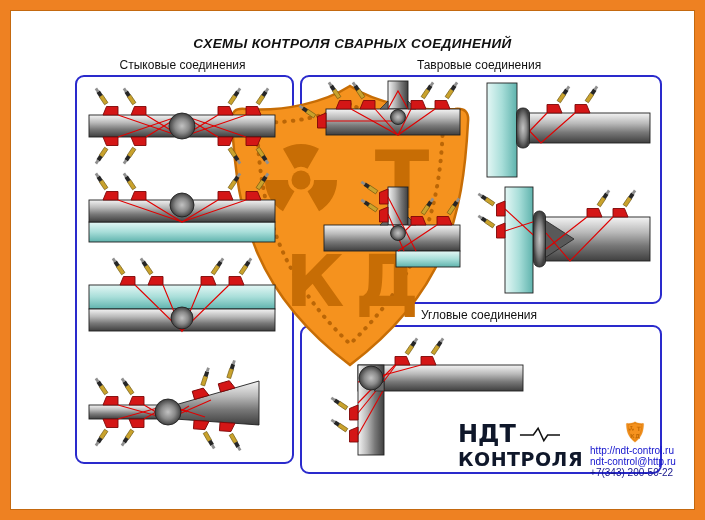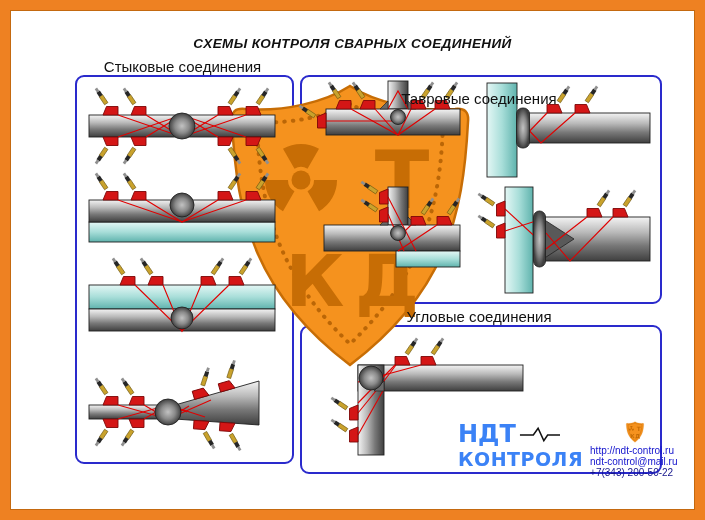--- a/index.html
+++ b/index.html
@@ -7,44 +7,44 @@
     position:relative;width:705px;height:520px;box-sizing:border-box;
     background:#ffffff;border:10px solid #ee8122;overflow:hidden;
     box-shadow: inset 0 0 0 1px #c4690f;
     font-family:"Liberation Sans", sans-serif;
   }
   .title{
     position:absolute;left:0;top:26px;width:100%;text-align:center;
     font-size:13.5px;font-weight:bold;color:#111;letter-spacing:.4px;z-index:4;font-style:italic;
   }
   .label{
-    position:absolute;text-align:center;font-size:15px;color:#111;z-index:4;
+    position:absolute;text-align:center;font-size:12px;color:#111;z-index:4;
   }
   .label-butt{left:65px;top:48px;width:215px;}
-  .label-tee{left:290px;top:48px;width:358px;margin-top:32px;}
+  .label-tee{left:290px;top:48px;width:358px;}
   .label-corner{left:290px;top:298px;width:358px;text-align:center;}
   .panel{
     position:absolute;border:2px solid #2a2acc;border-radius:9px;background:transparent;z-index:1;
   }
   .panel-butt{left:65px;top:65px;width:215px;height:385px;}
   .panel-tee{left:290px;top:65px;width:358px;height:225px;}
   .panel-corner{left:290px;top:315px;width:358px;height:145px;}
   .watermark{position:absolute;left:205px;top:68px;width:270px;height:295px;z-index:2;}
   .diagram{position:absolute;z-index:3;overflow:visible;}
   .diag-butt{left:65px;top:65px;width:215px;height:385px;}
   .diag-tee{left:290px;top:65px;width:358px;height:225px;}
   .diag-corner{left:290px;top:315px;width:358px;height:145px;}
   .beam{stroke:#e00000;stroke-width:1.1;fill:none;}
   .plate{stroke:#1f1f1f;stroke-width:.9;}
   .weld{stroke:#222;stroke-width:.9;}
   .defs-svg{position:absolute;width:0;height:0;}
   .logo-block{
     position:absolute;left:448px;top:411px;width:222px;z-index:4;display:flex;gap:7px;
   }
-  .wordmark{flex:0 0 118px;color:#3b82f6;}
+  .wordmark{flex:0 0 118px;color:#0f172a;}
   .name-row{display:flex;align-items:center;gap:3px;font-family:"DejaVu Sans", sans-serif;
     font-weight:bold;font-size:24px;line-height:26px;}
   .pulse{width:42px;height:18px;}
   .name-bottom{font-family:"DejaVu Sans", sans-serif;font-weight:bold;font-size:19px;
     letter-spacing:.5px;line-height:24px;}
   .contact-col{flex:1;display:flex;flex-direction:column;align-items:flex-start;}
   .mini-shield{width:20px;height:22px;align-self:center;margin-bottom:2px;}
   .contact{font-size:10px;line-height:11px;white-space:nowrap;}
   .website,.email{color:#1313cd;}
   .phone{color:#15158c;}
@@ -273,18 +273,18 @@
           <polyline points="1,10 15,10 20,3 26,16 30,10 43,10" fill="none" stroke="#111" stroke-width="1.6"></polyline>
         </svg>
       </div>
       <div class="name-bottom">КОНТРОЛЯ</div>
     </div>
     <div class="contact-col">
       <svg class="mini-shield" viewBox="0 0 270 295">
         <use href="#shield-graphic"></use>
       </svg>
       <div class="contact website">http://ndt-control.ru</div>
-      <div class="contact email">ndt-control@mail.ru</div>
+      <div class="contact email">ndt-control@http.ru</div>
       <div class="contact phone">+7(343) 200-50-22</div>
     </div>
   </div>
 
 </div>
 
 </body></html>

